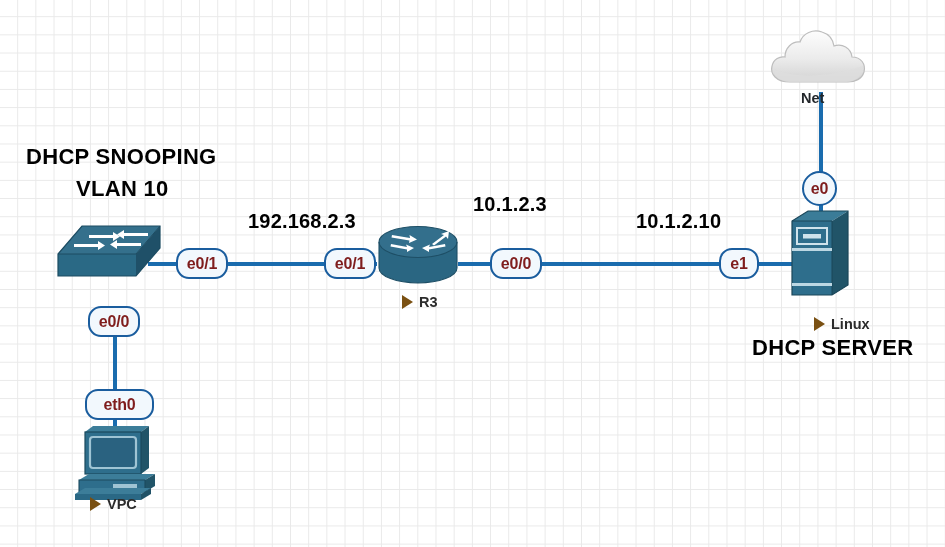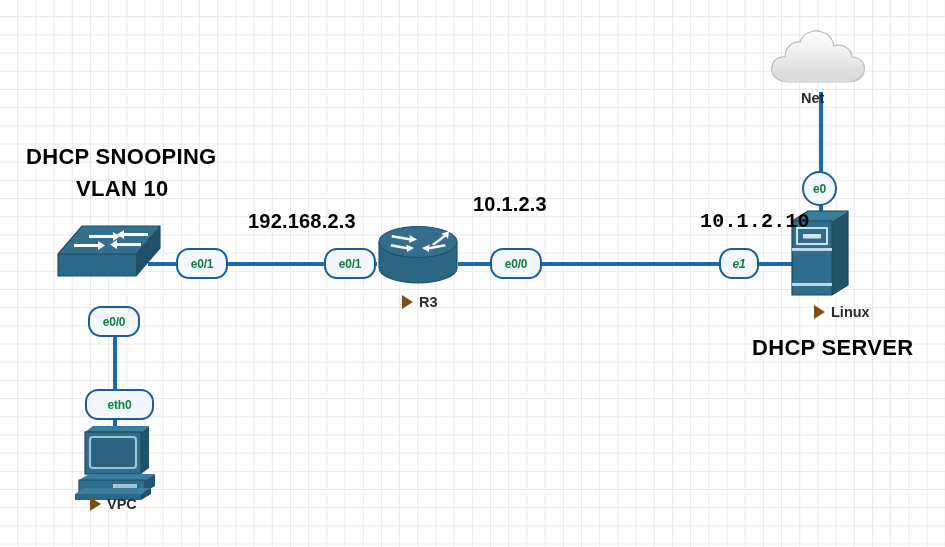--- a/index.html
+++ b/index.html
@@ -33,23 +33,23 @@
   .link.h { height: 4px; }
   .link.v { width: 4px; }
 
   
   .iface {
     position: absolute;
     box-sizing: border-box;
     background: #f2f8fd;
     border: 2.6px solid #1a5d9e;
     border-radius: 13px;
-    color: #15803d;
+    color: #7f1d1d;
     font-weight: 700;
-    font-size: 12px;
+    font-size: 16px;
     line-height: 1;
     display: flex;
     align-items: center;
     justify-content: center;
     letter-spacing: -0.2px;
     z-index: 6;
   }
   .iface.round { border-radius: 50%; }
 
   
@@ -119,21 +119,21 @@
 
   <div class="anno big" style="left:26px; top:144px;">DHCP SNOOPING</div>
   <div class="anno big" style="left:76px; top:176px;">VLAN 10</div>
 
   <div class="anno big" style="left:752px; top:335px;">DHCP SERVER</div>
 
   <div class="anno" style="left:248px; top:210px;">192.168.2.3</div>
 
   <div class="anno" style="left:473px; top:193px;">10.1.2.3</div>
 
-  <div class="anno" style="left:700px; top:210px;font-family:Liberation Mono, monospace;">10.1.2.10</div>
+  <div class="anno" style="left:636px; top:210px;">10.1.2.10</div>
 
   <div class="device" style="left:56px; top:224px;">
     <svg width="106" height="60" viewBox="0 0 106 60">
 
       <polygon points="26,2 104,2 80,30 2,30" fill="#2f6f8d"></polygon>
       <polygon points="26,2 104,2 80,30 2,30" fill="#38708c" opacity="0.65"></polygon>
 
       <polygon points="2,30 80,30 80,52 2,52" fill="#2a6985"></polygon>
 
       <polygon points="80,30 104,2 104,24 80,52" fill="#1f5068"></polygon>
@@ -231,21 +231,21 @@
 
       <rect x="7" y="19" width="30" height="16" fill="#2e6e8c" stroke="#cfe3ec" stroke-width="2"></rect>
       <rect x="13" y="25" width="18" height="4.5" fill="#cfe3ec"></rect>
 
       <rect x="2" y="39" width="40" height="3" fill="#bcd7e3"></rect>
 
       <rect x="2" y="74" width="40" height="3" fill="#bcd7e3"></rect>
     </svg>
   </div>
 
-  <div class="caption" style="left:786px; top:304px;padding-left:28px;">
+  <div class="caption" style="left:786px; top:316px;padding-left:28px;">
     <span class="tri"></span>
     <span>Linux</span>
   </div>
 
   <div class="device" style="left:766px; top:28px;">
     <svg width="104" height="62" viewBox="0 0 104 62">
       <defs>
         <linearGradient id="cloudGrad" x1="0" y1="0" x2="0" y2="1">
           <stop offset="0%" stop-color="#fdfdfd"></stop>
           <stop offset="55%" stop-color="#ebebeb"></stop>
@@ -272,17 +272,17 @@
   <div class="iface" style="left:176px; top:248px; width:52px; height:31px;">e0/1</div>
 
   <div class="iface" style="left:88px; top:306px; width:52px; height:31px;">e0/0</div>
 
   <div class="iface" style="left:85px; top:389px; width:69px; height:31px;">eth0</div>
 
   <div class="iface" style="left:324px; top:248px; width:52px; height:31px;">e0/1</div>
 
   <div class="iface" style="left:490px; top:248px; width:52px; height:31px;">e0/0</div>
 
-  <div class="iface" style="left:719px; top:248px; width:40px; height:31px;font-style:italic;">e1</div>
+  <div class="iface" style="left:719px; top:248px; width:40px; height:31px;">e1</div>
 
   <div class="iface round" style="left:802px; top:171px; width:35px; height:35px;">e0</div>
 
 </div>
 
 </body></html>

